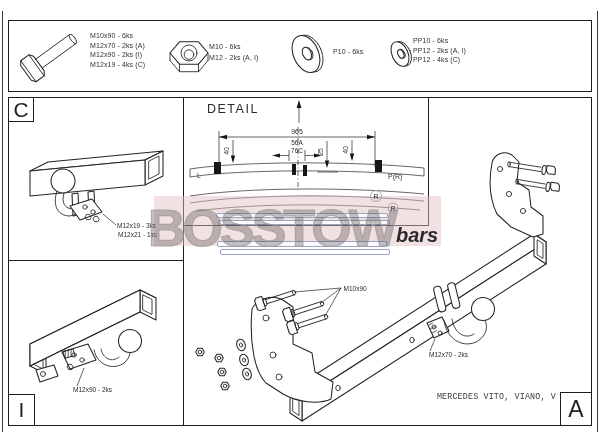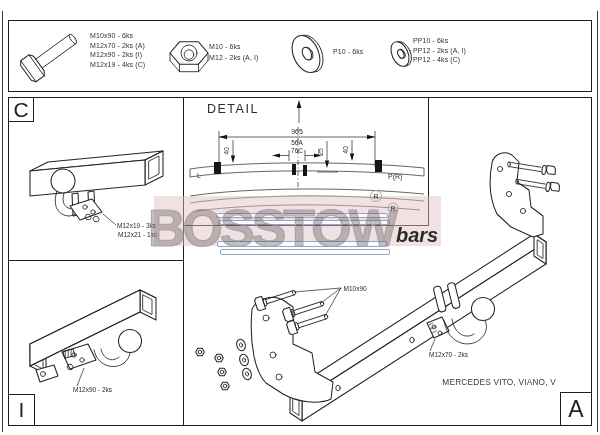--- a/index.html
+++ b/index.html
@@ -332,21 +332,21 @@
   <div class="letterbox" style="left:8px;top:97px;width:26px;height:25px;font-size:21px;">
     <span>C</span>
   </div>
   <div class="letterbox" style="left:8px;top:394px;width:27px;height:32px;font-size:21px;">
     <span>I</span>
   </div>
   <div class="letterbox" style="left:560px;top:392px;width:32px;height:34px;font-size:23px;border-width:1.5px;">
     <span>A</span>
   </div>
 
-  <div class="titleblock" style="left:330px;top:376px;width:226px;">
+  <div class="titleblock" style="left:330px;top:390px;width:226px;font-family:Liberation Mono, monospace;">
     <div>MERCEDES VITO, VIANO, V</div>
   </div>
 
   <div class="wmlayer">
     <div class="wmband" style="left:150px;top:196px;width:287px;height:50px;"></div>
     <div class="wmbar" style="left:212px;top:213px;width:172px;height:4.5px;"></div>
     <div class="wmbar" style="left:214px;top:220px;width:172px;height:4.5px;"></div>
     <div class="wmbar" style="left:213px;top:241px;width:170px;height:5.5px;"></div>
     <div class="wmbar" style="left:216px;top:249px;width:170px;height:5.5px;"></div>
     <svg style="left:142px;top:186px;" width="300" height="70" viewBox="0 0 300 70">

